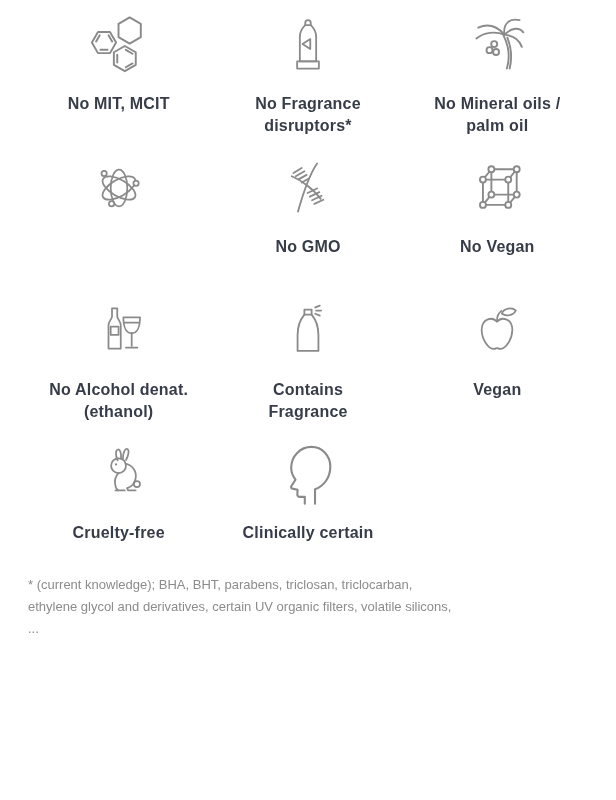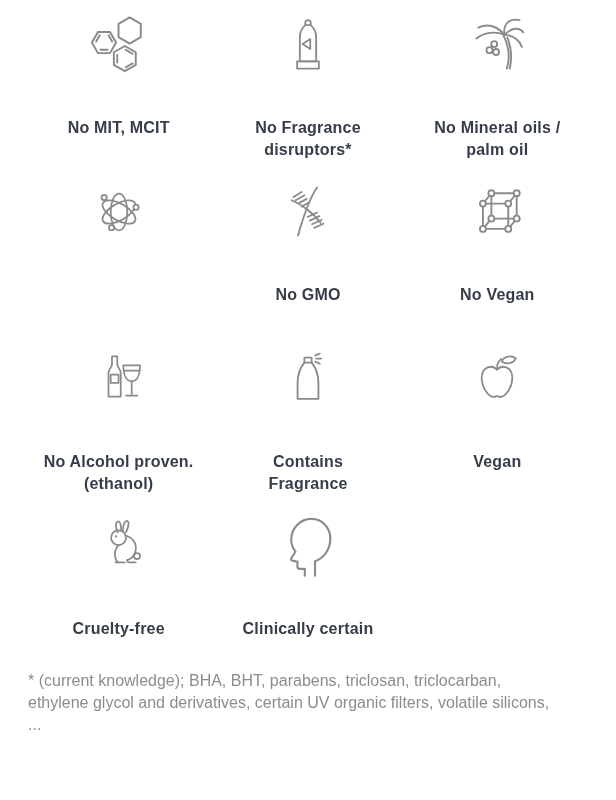--- a/index.html
+++ b/index.html
@@ -6,33 +6,33 @@
   body{
     width:616px;height:800px;overflow:hidden;background:#ffffff;
     font-family:"Liberation Sans",sans-serif;
     -webkit-font-smoothing:antialiased;
   }
   .page{width:616px;height:800px;}
   .grid{
     display:grid;grid-template-columns:repeat(3,1fr);
     padding:10px 24px 0;row-gap:16px;
   }
-  .cell{display:flex;flex-direction:column;align-items:center;gap:24px;}
+  .cell{display:flex;flex-direction:column;align-items:center;}
   .icon-box{
     height:70px;display:flex;align-items:center;justify-content:center;
     color:var(--icon-stroke,#8a8a8a);
   }
   .label{
     margin-top:13px;min-height:44px;text-align:center;
     font-size:16px;line-height:22px;font-weight:700;
     letter-spacing:.2px;color:var(--label-color,#363d49);
     white-space:pre-line;
   }
   .footnote{
-    margin:8px 28px 0;font-size:16px;line-height:22px;
+    margin:8px 28px 0;font-size:13px;line-height:22px;
     color:var(--footnote-color,#8c8c8c);white-space:pre-line;
   }
 </style>
 </head>
 <body style="background: rgb(255, 255, 255);">
 
 <div class="page">
   <div class="grid" id="claims-grid">
       <div class="cell">
         <div class="icon-box">
@@ -136,21 +136,21 @@
         <div class="icon-box">
           <svg width="56" height="56" viewBox="0 0 64 64" fill="none" stroke="currentColor" stroke-width="2" stroke-linecap="round" stroke-linejoin="round">
         <path d="M24 6 H30 V15 C30 18.5 34 20.5 34 25.5 V52 H20 V25.5 C20 20.5 24 18.5 24 15 Z"></path>
         <rect x="22.5" y="27" width="9" height="9.5"></rect>
         <path d="M37 16.5 C37 28.5 41 34.5 46.5 34.5 C52 34.5 56 28.5 56 16.5 Z"></path>
         <line x1="37.8" y1="22.5" x2="55.2" y2="22.5"></line>
         <line x1="46.5" y1="34.5" x2="46.5" y2="49"></line>
         <line x1="40" y1="51" x2="53" y2="51"></line>
       </svg>
         </div>
-        <div class="label">No Alcohol proven.
+        <div class="label">No Alcohol denat.
 (ethanol)</div>
       </div>
       <div class="cell">
         <div class="icon-box">
           <svg width="58" height="58" viewBox="0 0 64 64" fill="none" stroke="currentColor" stroke-width="2" stroke-linecap="round" stroke-linejoin="round">
         <path d="M28 14 V8.5 H36 V14"></path>
         <line x1="40" y1="6" x2="45" y2="4"></line>
         <line x1="41" y1="9.5" x2="46.5" y2="9.5"></line>
         <line x1="40" y1="13" x2="45" y2="15"></line>
         <path d="M28 14 H36 C40.5 19.5 43.5 27.5 43.5 36.5 V54 H20.5 V36.5 C20.5 27.5 23.5 19.5 28 14 Z"></path>

